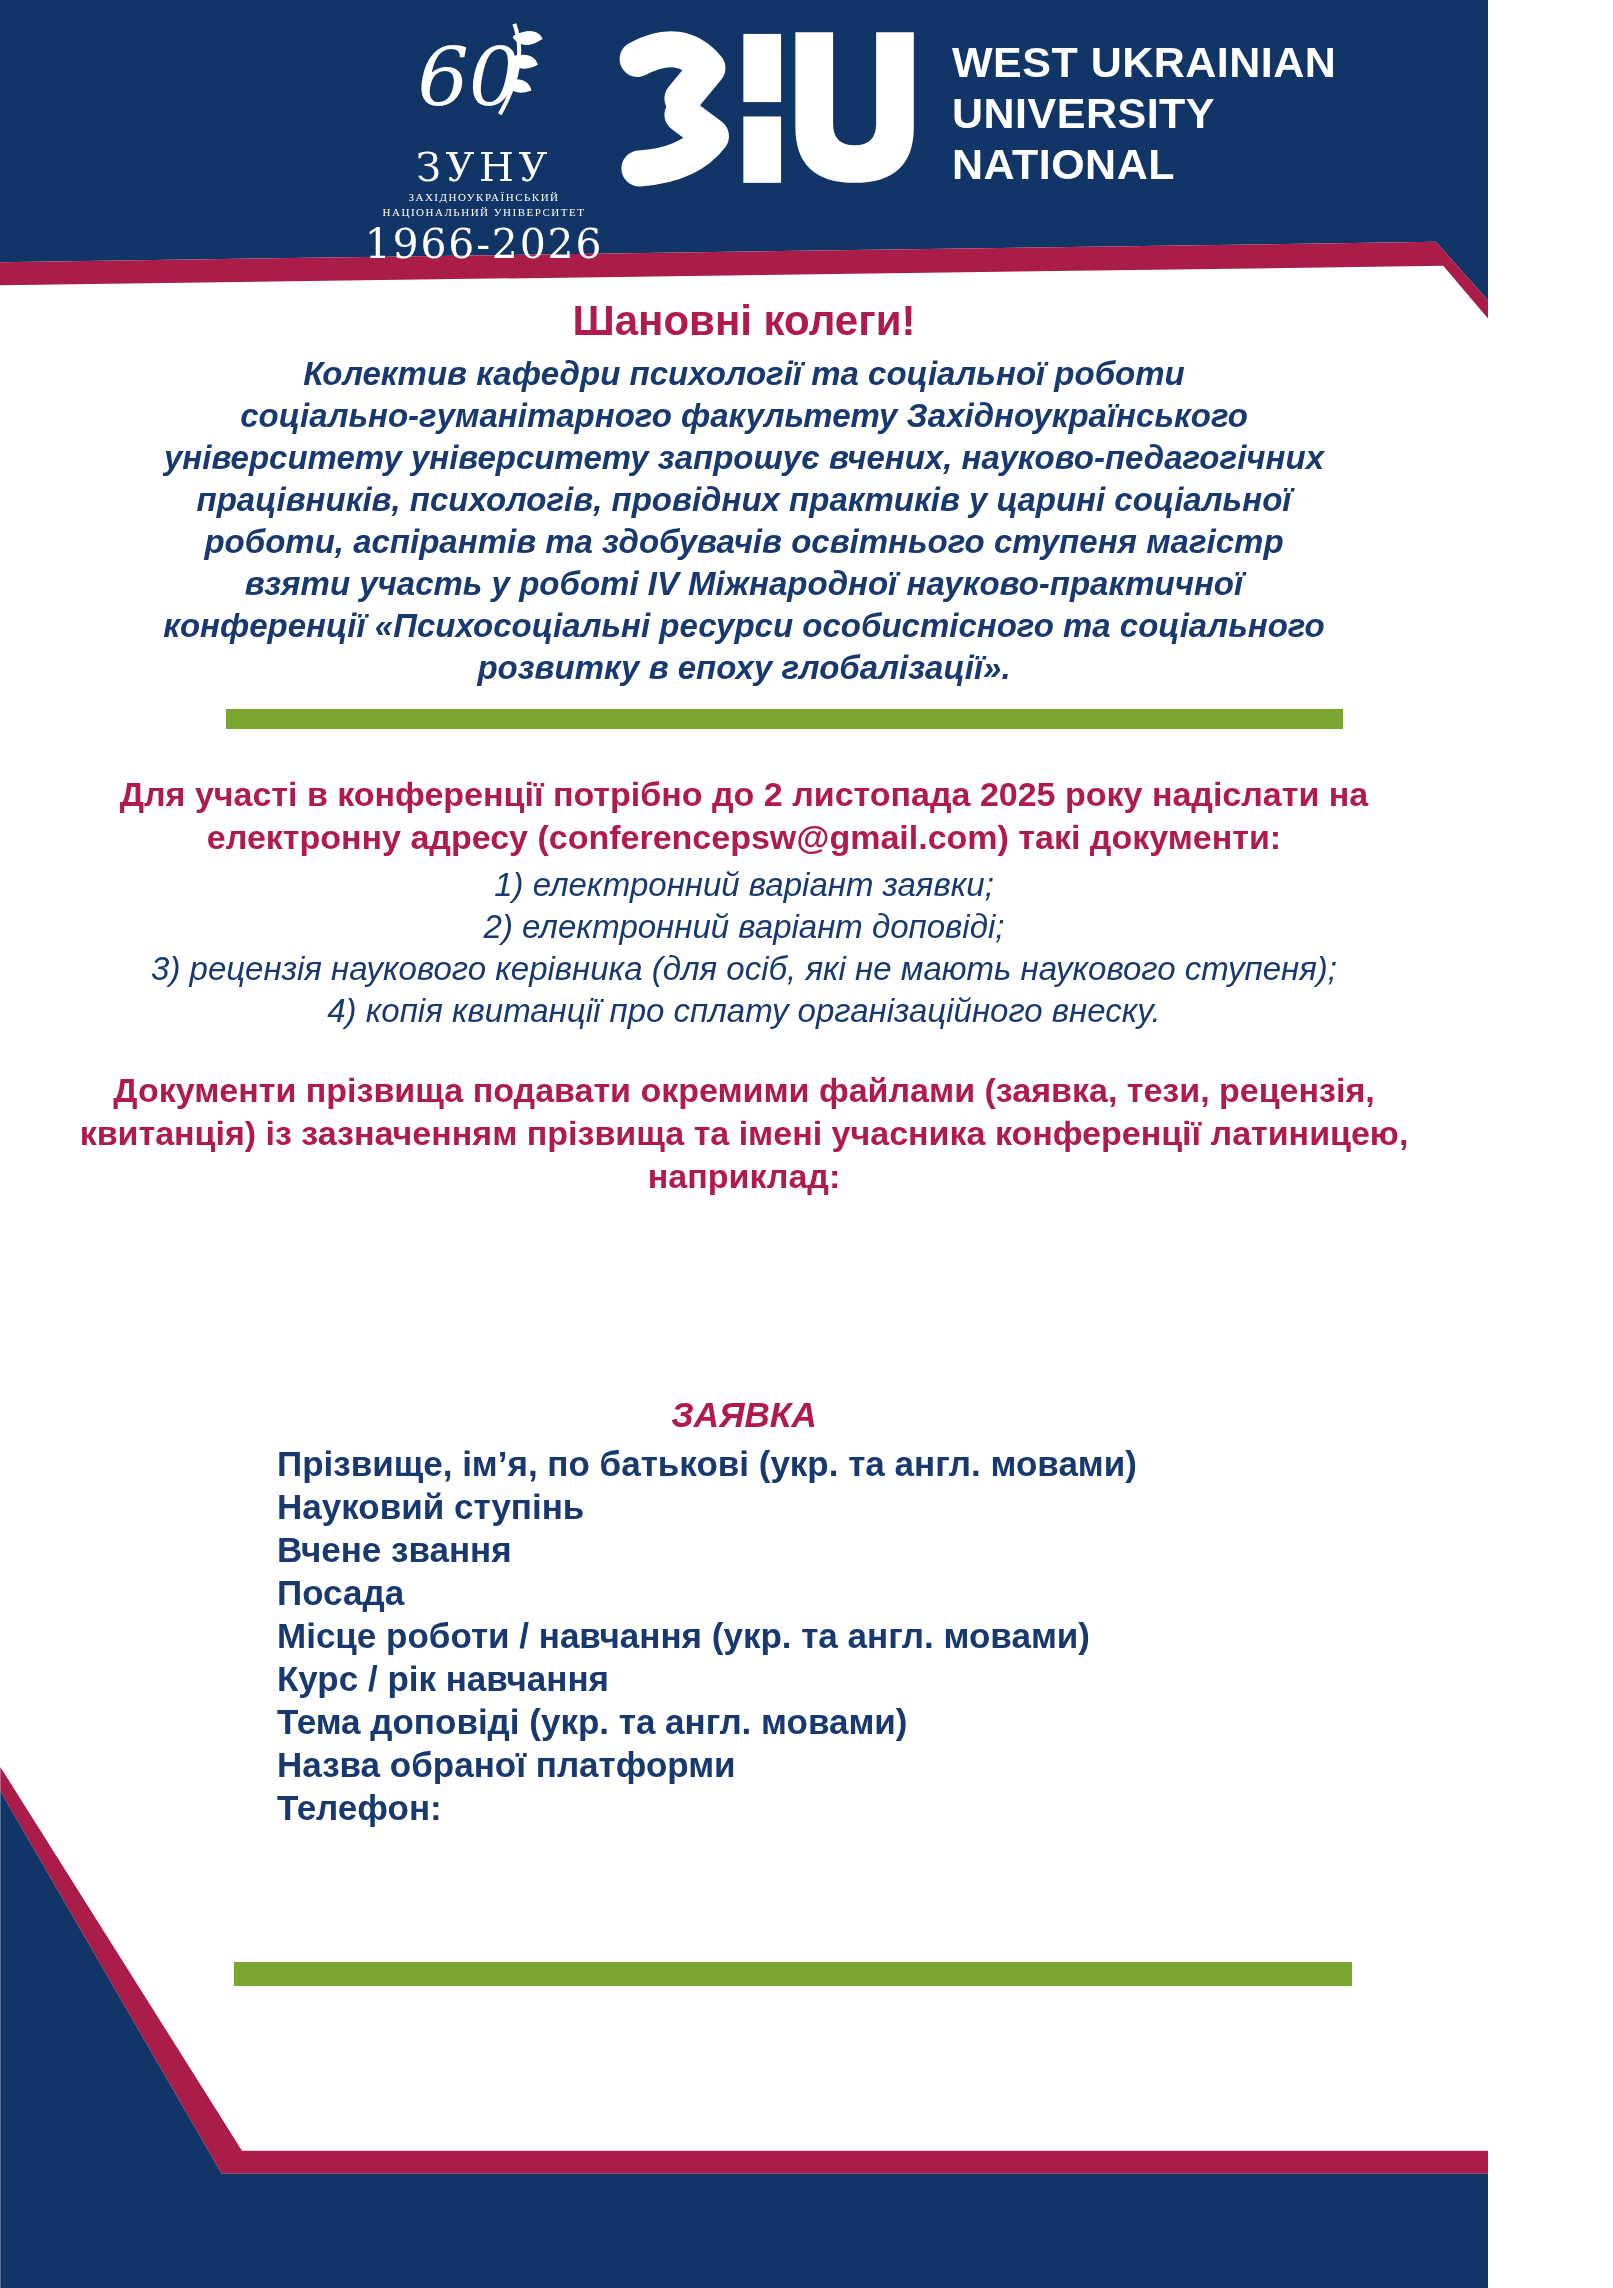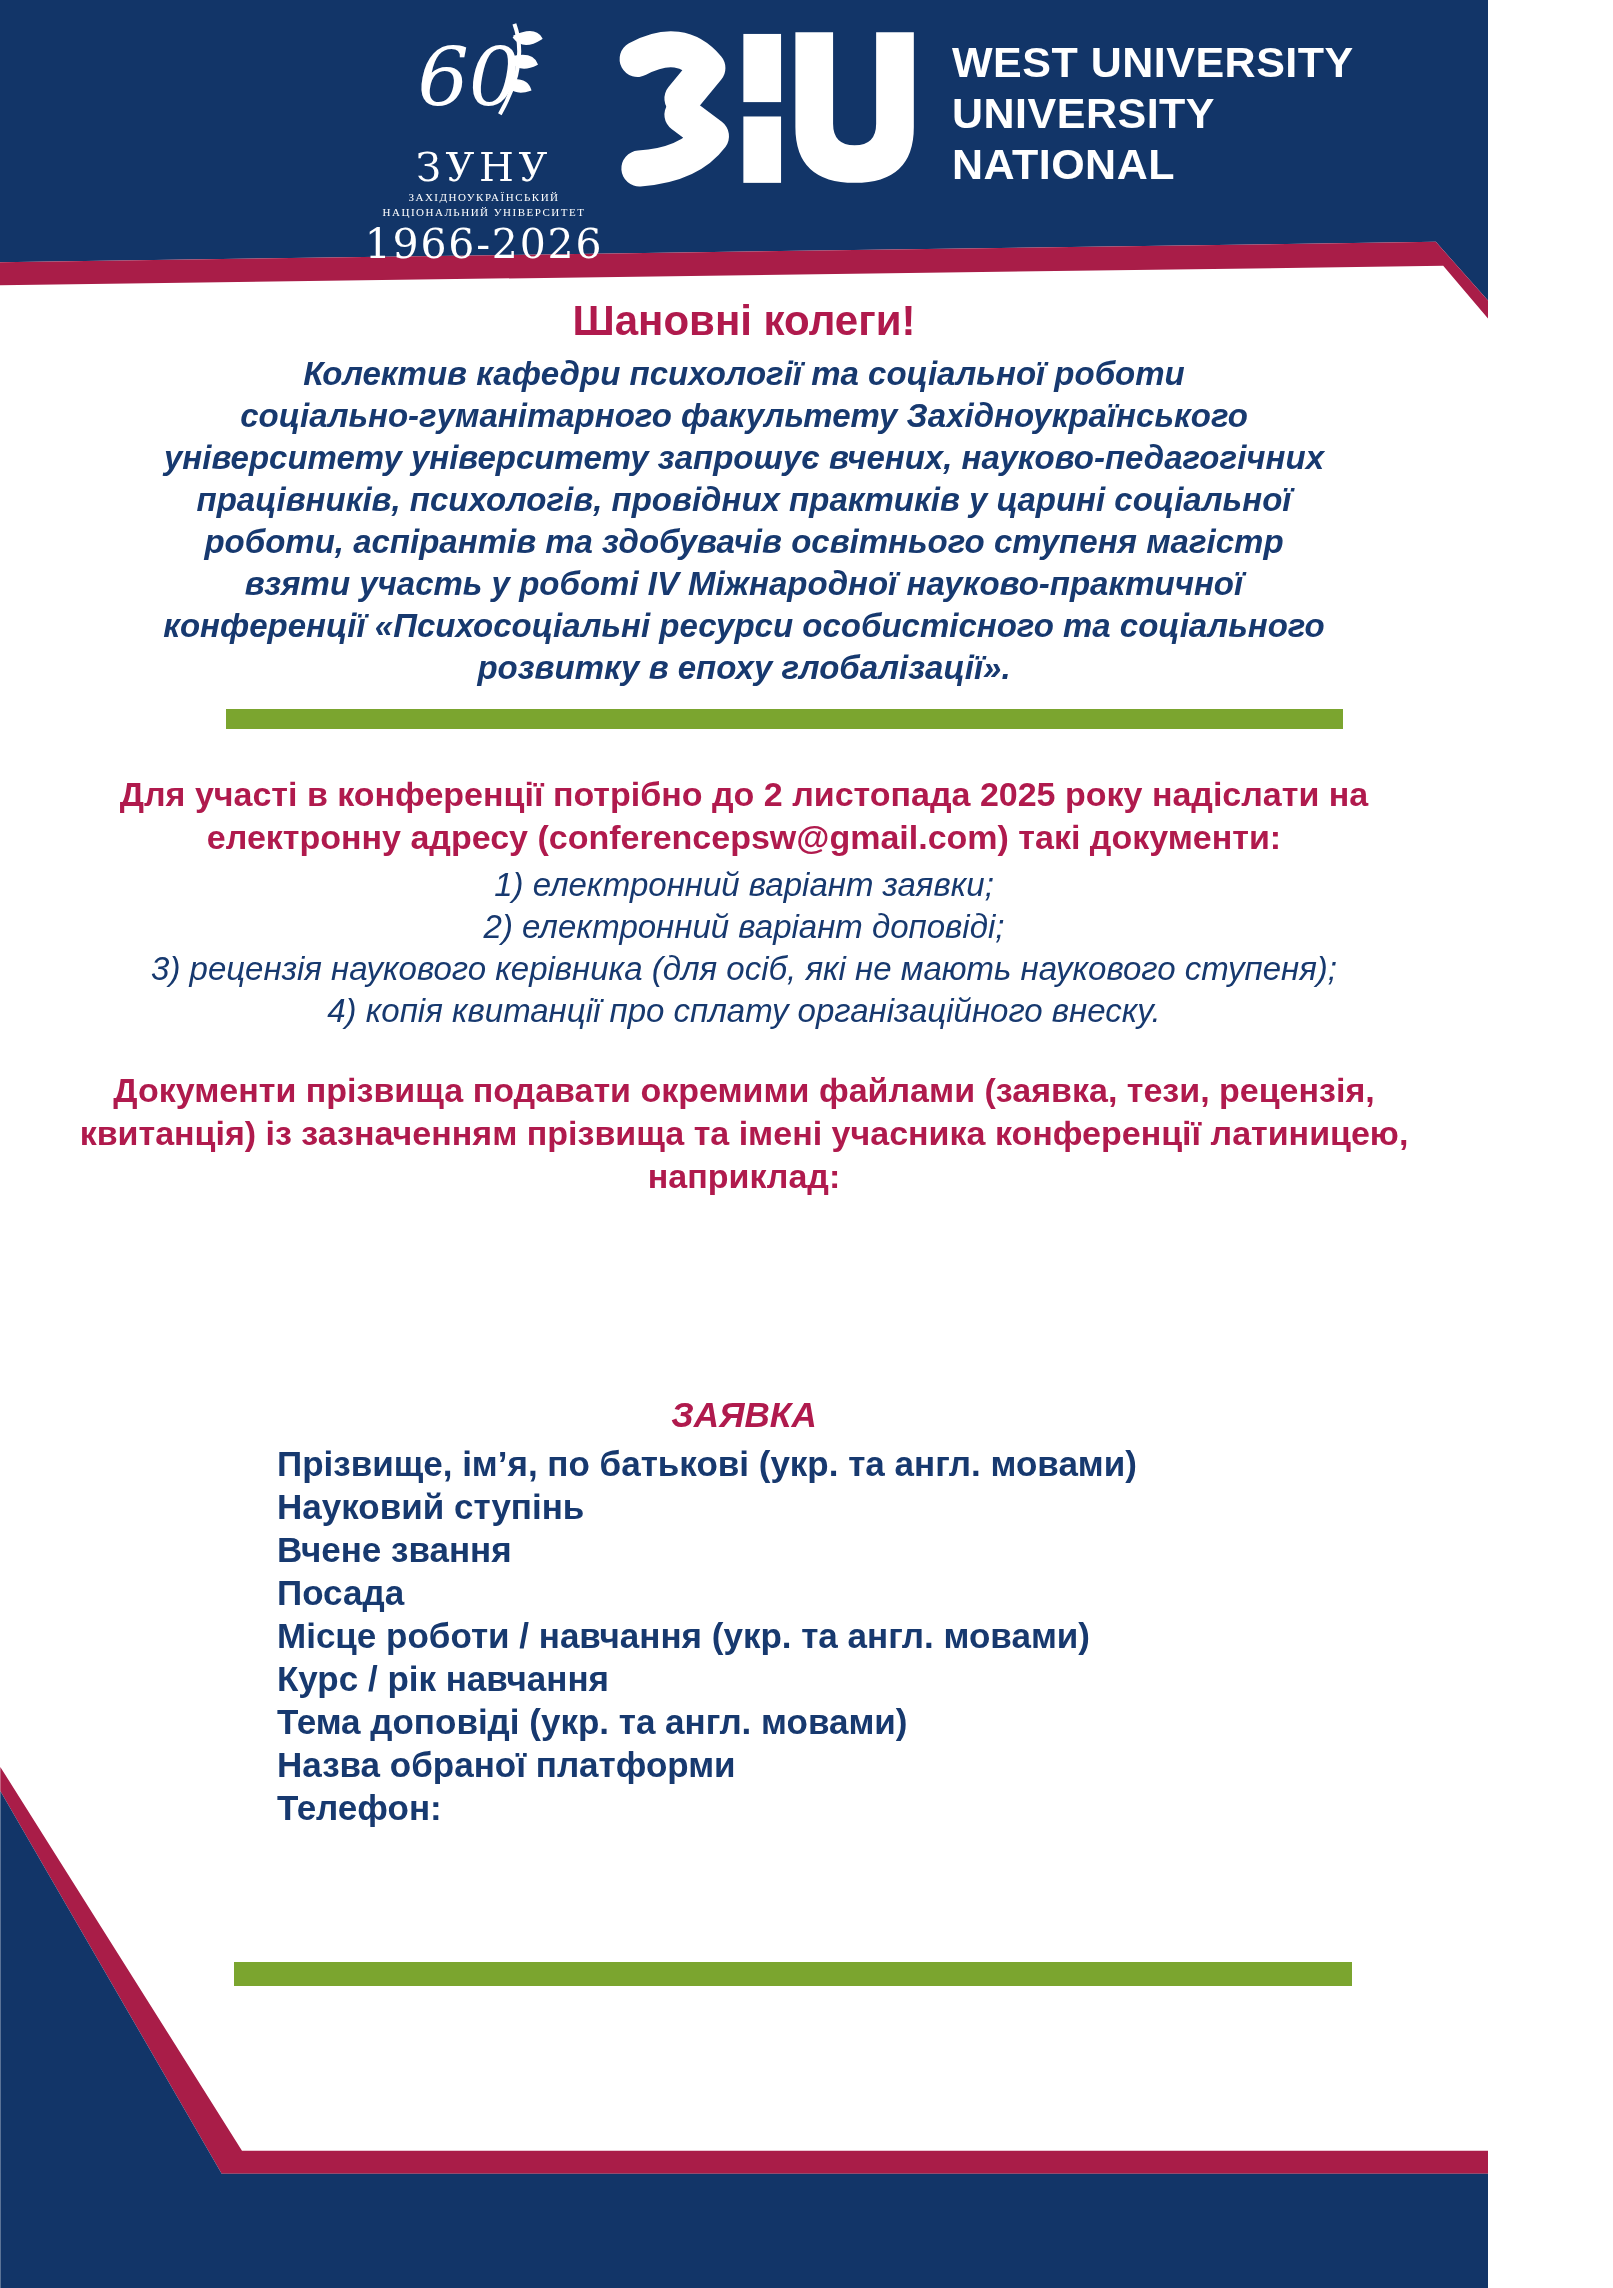--- a/index.html
+++ b/index.html
@@ -83,21 +83,21 @@
     <g stroke="#ffffff" stroke-width="40" fill="none" stroke-linecap="round" stroke-linejoin="round">
       <path d="M34,44 Q82,18 112,54 L84,88"></path>
       <path d="M84,106 L116,130 Q92,162 36,166"></path>
     </g>
     <rect x="152" y="16" width="42" height="76" fill="#ffffff"></rect>
     <rect x="152" y="108" width="42" height="74" fill="#ffffff"></rect>
     <path d="M210,14 h42 v102 q0,24 24,24 q24,0 24,-24 v-102 h42 v106 q0,62 -66,62 q-66,0 -66,-62 Z" fill="#ffffff"></path>
   </svg>
 
   <div class="uni-name nw">
-      <div>WEST UNIVERSITY</div>
+      <div>WEST UKRAINIAN</div>
       <div>UNIVERSITY</div>
       <div>NATIONAL</div>
     </div>
 
   <div id="greeting-title" class="center-block nw">Шановні колеги!</div>
   <div id="greeting-paragraph" class="center-block nw">
       <div>Колектив кафедри психології та соціальної роботи</div>
       <div>соціально-гуманітарного факультету Західноукраїнського</div>
       <div>університету університету запрошує вчених, науково-педагогічних</div>
       <div>працівників, психологів, провідних практиків у царині соціальної</div>

